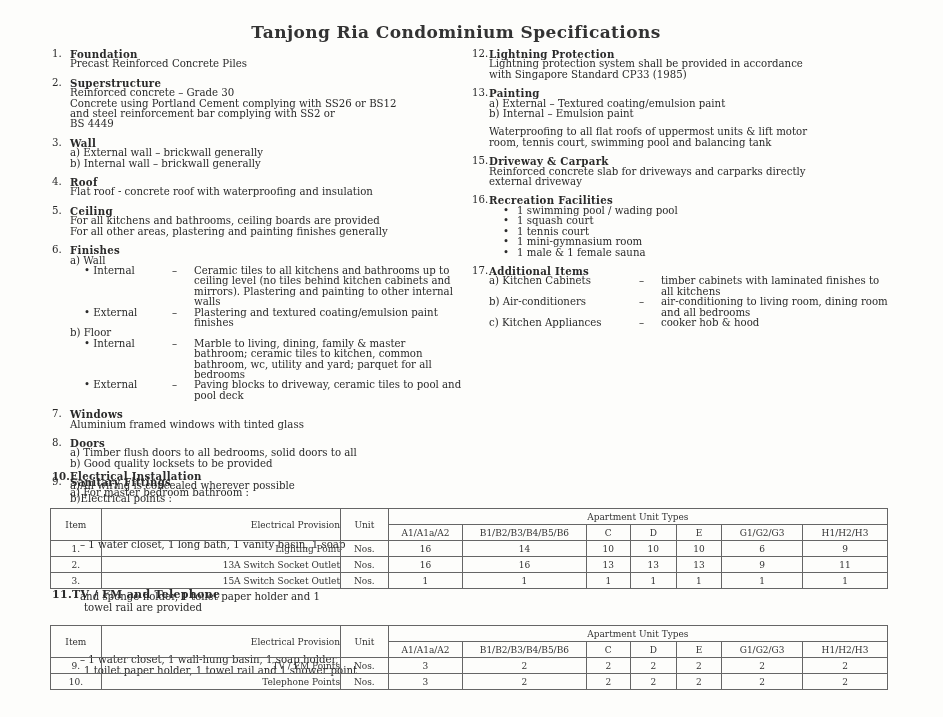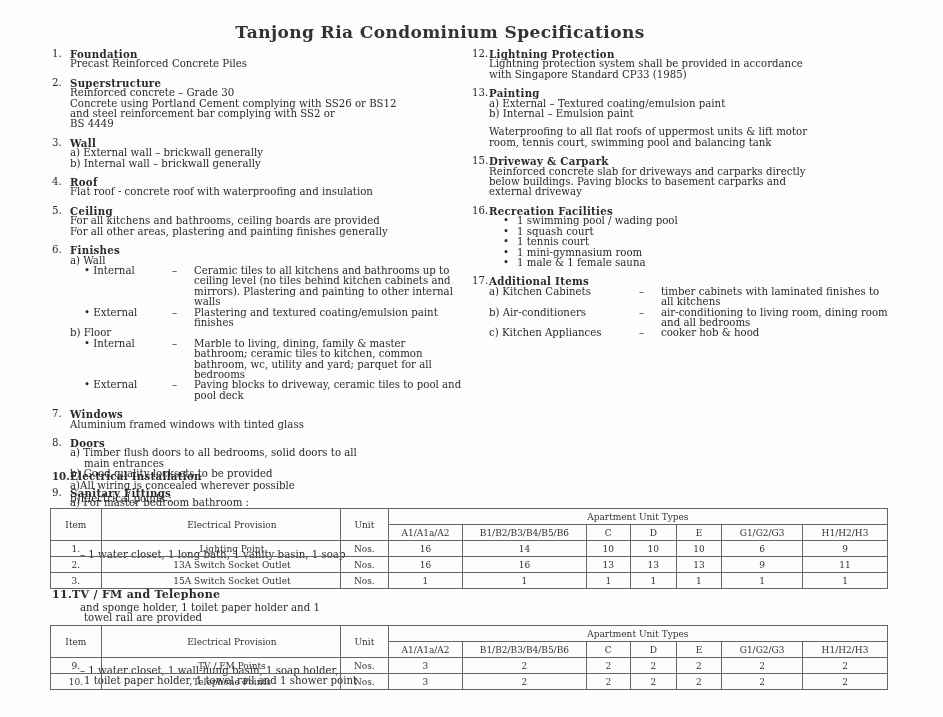--- a/index.html
+++ b/index.html
@@ -4,21 +4,21 @@
 <style>
   html, body { margin:0; padding:0; }
   body {
     width:943px; height:717px; overflow:hidden;
     background:#fdfdfb;
     font-family:"DejaVu Serif","Liberation Serif",serif;
     color:#2a2a2a;
     position:relative;
   }
   .title {
-    position:absolute; left:0; top:22px; width:880px; text-align:center;
+    position:absolute; left:16px; top:22px; width:880px; text-align:center;
     font-weight:bold; font-size:17px; letter-spacing:0.4px; color:#333;
   }
   .col { position:absolute; font-size:10.2px; line-height:10.4px; }
   .left { left:52px; top:49px; width:410px; }
   .right { left:472px; top:49px; width:420px; }
   .sec { margin-bottom:8px; }
   .sec-head { display:flex; }
   .num { width:18px; flex:none; }
   .right .num { width:17px; }
   .sec-title { font-weight:bold; letter-spacing:0.3px; }
@@ -43,21 +43,21 @@
   .tv-head { position:absolute; left:52px; top:588px; font-size:11px; font-weight:bold; letter-spacing:0.3px; }
 
   table.spec {
     position:absolute; border-collapse:collapse;
     font-size:9px; color:#333;
   }
   table.spec td, table.spec th {
     border:1px solid #666; text-align:center; font-weight:normal;
     padding:0; height:15px;
   }
-  table.spec th.prov, table.spec td.prov { text-align:center; padding-left:22px; }
+  table.spec th.prov, table.spec td.prov { text-align:right; padding-left:22px; }
   .t1 { left:50px; top:508px; width:838px; }
   .t2 { left:50px; top:625px; width:838px; }
 </style>
 </head>
 <body>
 
 <div class="title">Tanjong Ria Condominium Specifications</div>
 
 <div class="col left">
   <div id="left-sections">
@@ -158,21 +158,20 @@
       </div>
   </div>
 
   <div class="sec">
     <div class="sec-head">
       <span class="num">8.</span>
       <span class="sec-title">Doors</span>
     </div>
     <div class="body">
       <div class="line">a) Timber flush doors to all bedrooms, solid doors to all</div>
-      <div class="line sub2">    main entrances</div>
       <div class="line">b) Good quality locksets to be provided</div>
     </div>
   </div>
 
   <div class="sec">
     <div class="sec-head">
       <span class="num">9.</span>
       <span class="sec-title">Sanitary Fittings</span>
     </div>
     <div class="body">
@@ -223,21 +222,20 @@
           <div class="line">room, tennis court, swimming pool and balancing tank</div>
         </div>
       </div>
       <div class="sec">
         <div class="sec-head">
           <span class="num">15.</span>
           <span class="sec-title">Driveway &amp; Carpark</span>
         </div>
         <div class="body">
           <div class="line">Reinforced concrete slab for driveways and carparks directly</div>
-          <div class="line">below buildings. Paving blocks to basement carparks and</div>
           <div class="line">external driveway</div>
         </div>
       </div>
     </div>
 
   <div class="sec">
     <div class="sec-head">
       <span class="num">16.</span>
       <span class="sec-title">Recreation Facilities</span>
     </div>

